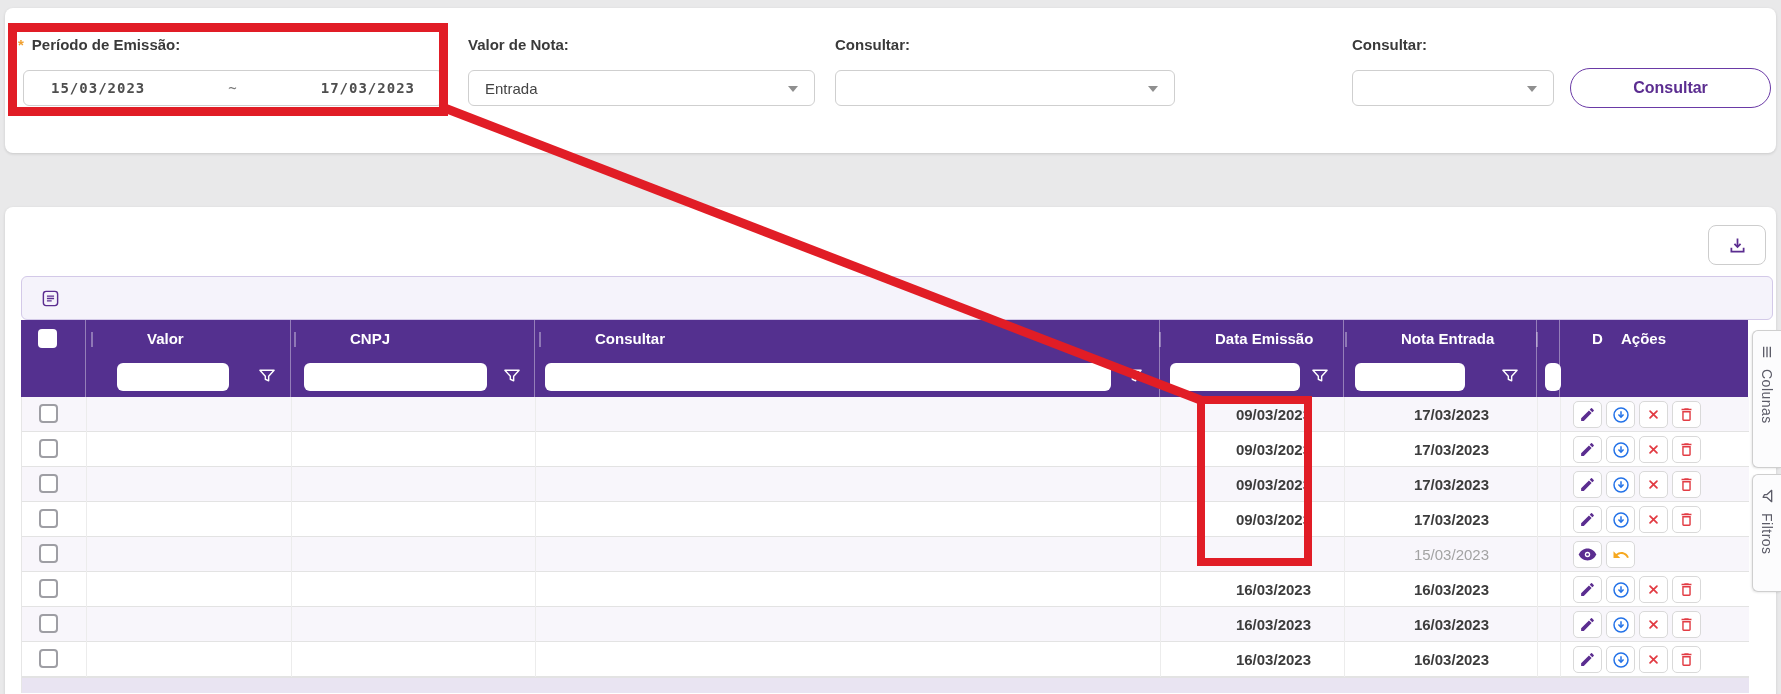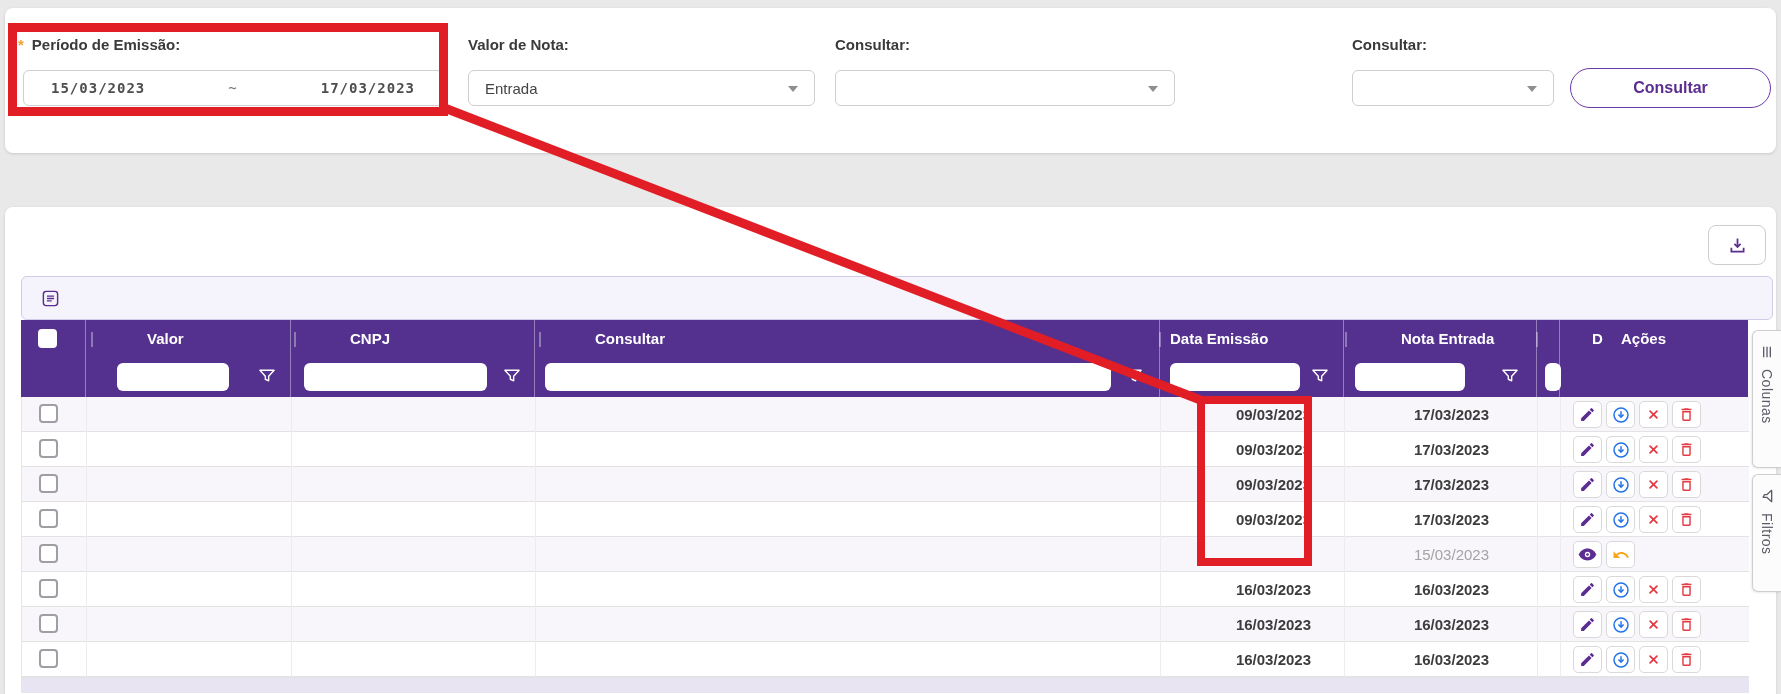--- a/index.html
+++ b/index.html
@@ -124,21 +124,21 @@
           <div class="hdash" style="left:518px"></div>
           <div class="hlabel" style="left:530px">Consultar</div>
           <div class="finput" style="left:524px;width:566px"></div>
           <div class="funnel-btn" style="left:1103px">
             <svg width="20" height="20" viewBox="0 0 24 24" style="display:block">
               <path d="M3.5 5h17l-6.5 7.4v5.4l-4-1.9v-3.5L3.5 5z" fill="none" stroke="#ffffff" stroke-width="1.7" stroke-linejoin="round"></path>
             </svg>
           </div>
           <div class="hsep" style="left:1138px"></div>
           <div class="hdash" style="left:1138px"></div>
-          <div class="hlabel" style="left:1105px">Data Emissão</div>
+          <div class="hlabel" style="left:1150px">Data Emissão</div>
           <div class="finput" style="left:1149px;width:130px"></div>
           <div class="funnel-btn" style="left:1289px">
             <svg width="20" height="20" viewBox="0 0 24 24" style="display:block">
               <path d="M3.5 5h17l-6.5 7.4v5.4l-4-1.9v-3.5L3.5 5z" fill="none" stroke="#ffffff" stroke-width="1.7" stroke-linejoin="round"></path>
             </svg>
           </div>
           <div class="hsep" style="left:1322px"></div>
           <div class="hdash" style="left:1324px"></div>
           <div class="hlabel" style="left:1336px">Nota Entrada</div>
           <div class="finput" style="left:1334px;width:110px"></div>

